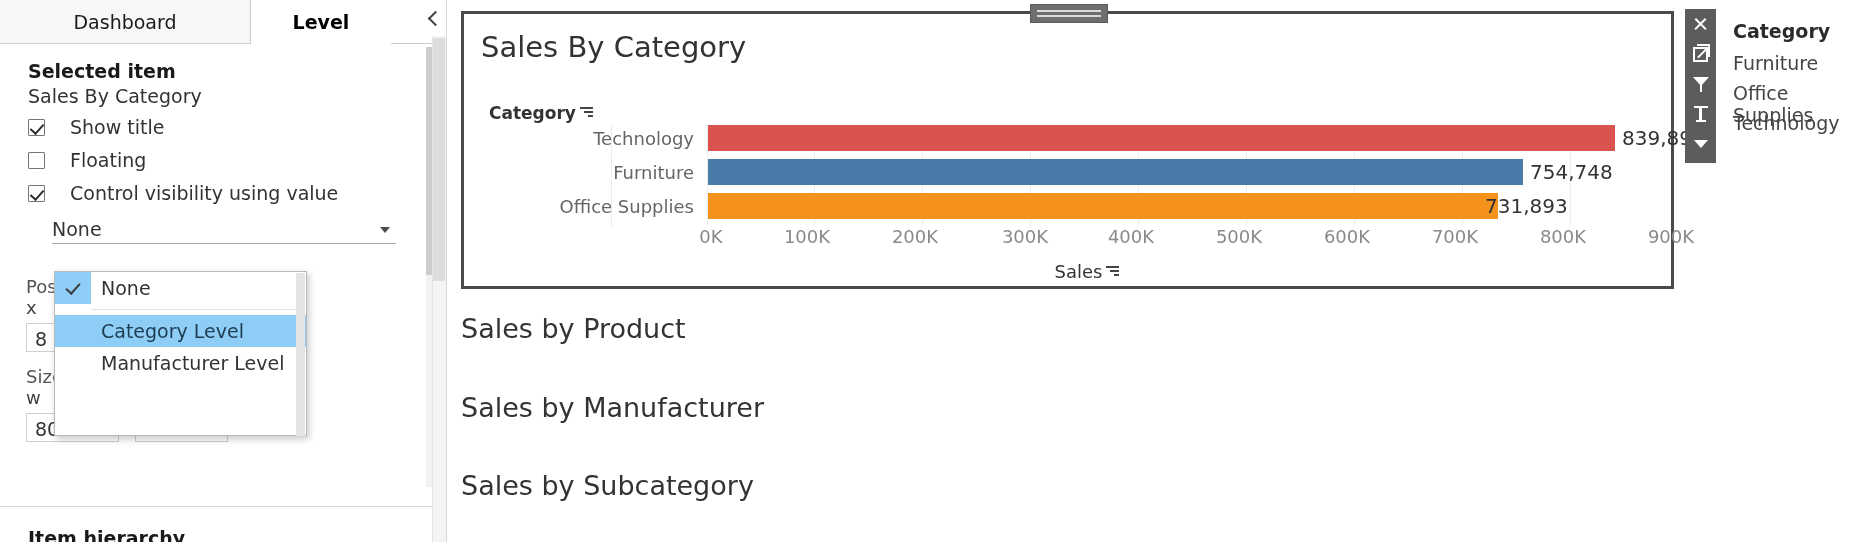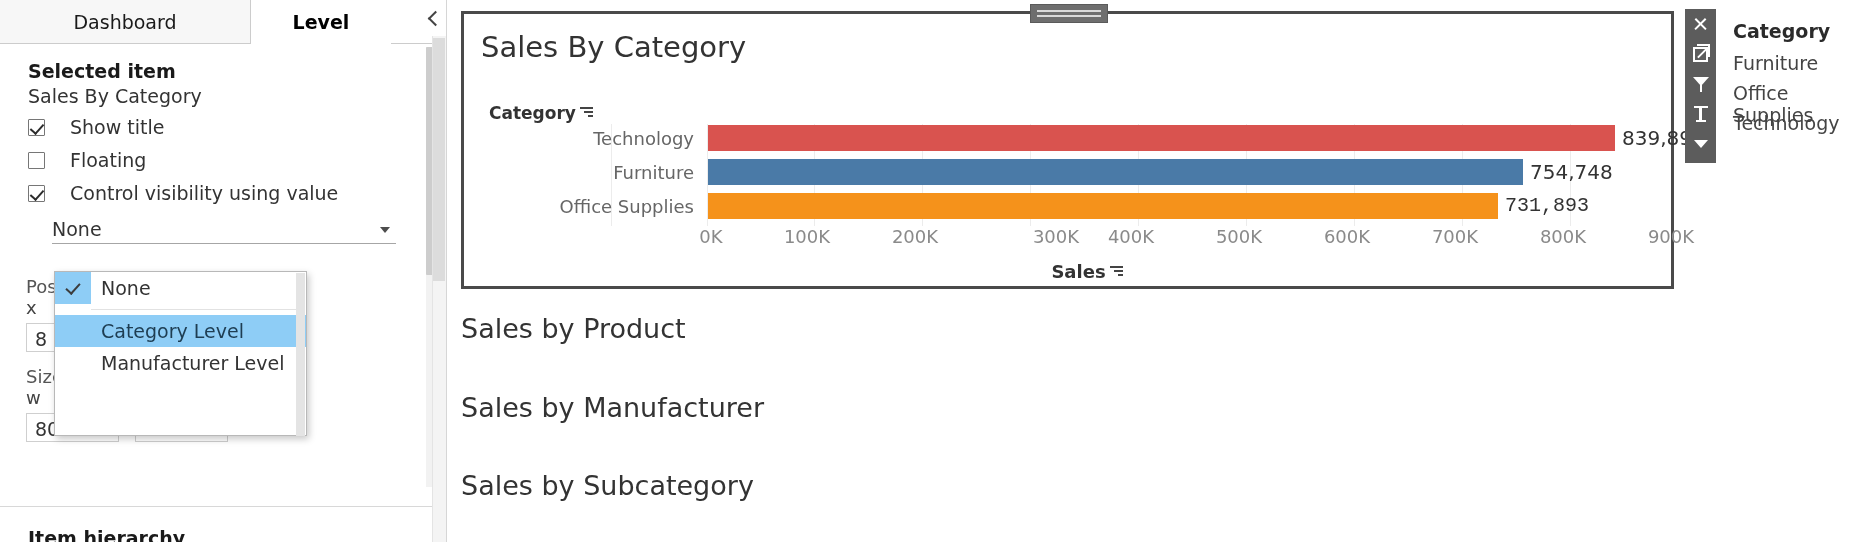--- a/index.html
+++ b/index.html
@@ -190,21 +190,21 @@
 
   .gridline { position: absolute; top: 0; width: 1px; background: #ececec; }
 
   .xaxis { position: absolute; left: 0; top: 212px; width: 1207px; height: 30px; }
   .xtick {
     position: absolute; font-size: 18px; color: #8a8a8a; transform: translateX(-50%);
     white-space: nowrap;
   }
   .xaxis-title {
     position: absolute; left: 0; top: 247px; width: 1207px; text-align: center;
-    font-size: 18px; font-weight: bold; color: #333333; padding-left: 39px;
+    font-size: 18px; font-weight: normal; color: #333333; padding-left: 39px;
   }
 
   .sheet-title {
     position: absolute; left: 14px; font-size: 27px; color: #333333;
   }
 
   
   .legend-card {
     position: absolute; left: 1239px; top: 0px; width: 184px; height: 152px;
     background: #ffffff;
@@ -400,29 +400,29 @@
 
         <div class="cat-label" style="left:0; top:39px; width:230px;">Furniture</div>
         <div class="bar-row" style="left:244px; top:35px; width:960px;">
           <div class="bar" style="width:815px; background:#4a7aa7;"></div>
           <div class="bar-value" style="left:822px;">754,748</div>
         </div>
 
         <div class="cat-label" style="left:0; top:73px; width:230px;">Office Supplies</div>
         <div class="bar-row" style="left:244px; top:69px; width:960px;">
           <div class="bar" style="width:790px; background:#f5921b;"></div>
-          <div class="bar-value" style="left:797px;font-family:Liberation Mono, monospace;">731,893</div>
+          <div class="bar-value" style="left:777px;">731,893</div>
         </div>
       </div>
 
       <div class="xaxis">
         <span class="xtick" style="left:247px;">0K</span>
         <span class="xtick" style="left:343px;">100K</span>
         <span class="xtick" style="left:451px;">200K</span>
-        <span class="xtick" style="left:592px;">300K</span>
+        <span class="xtick" style="left:561px;">300K</span>
         <span class="xtick" style="left:667px;">400K</span>
         <span class="xtick" style="left:775px;">500K</span>
         <span class="xtick" style="left:883px;">600K</span>
         <span class="xtick" style="left:991px;">700K</span>
         <span class="xtick" style="left:1099px;">800K</span>
         <span class="xtick" style="left:1207px;">900K</span>
       </div>
 
       <div class="xaxis-title">
         <span>Sales</span><span class="sort-icon"><b></b><b></b><b></b></span>

